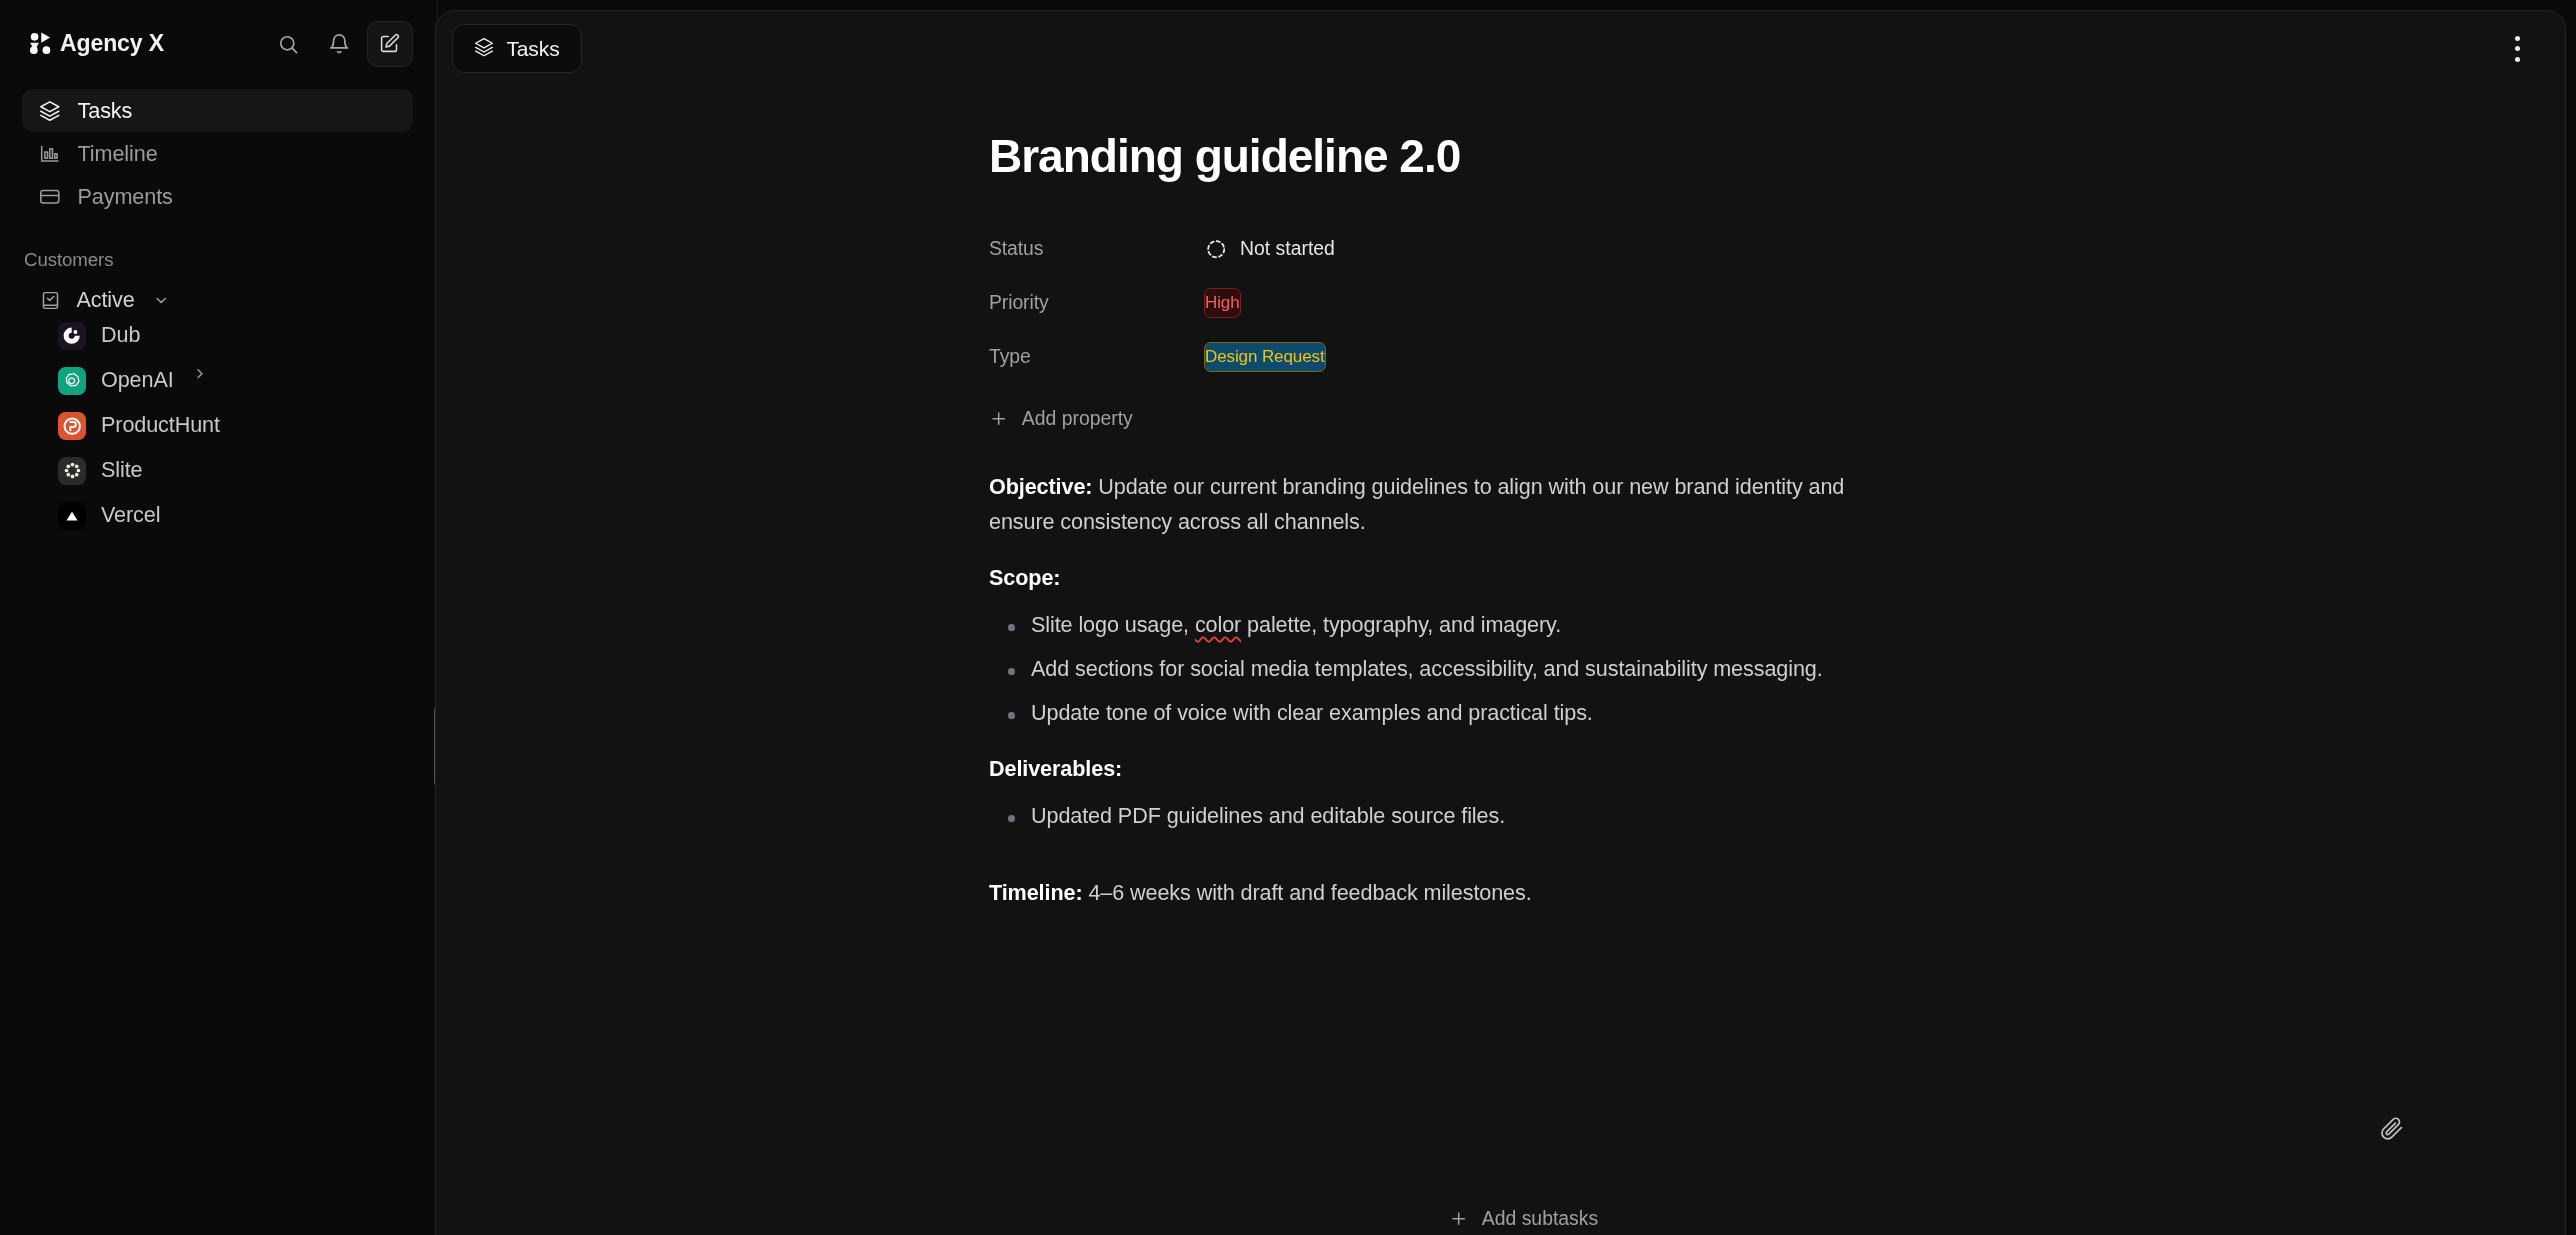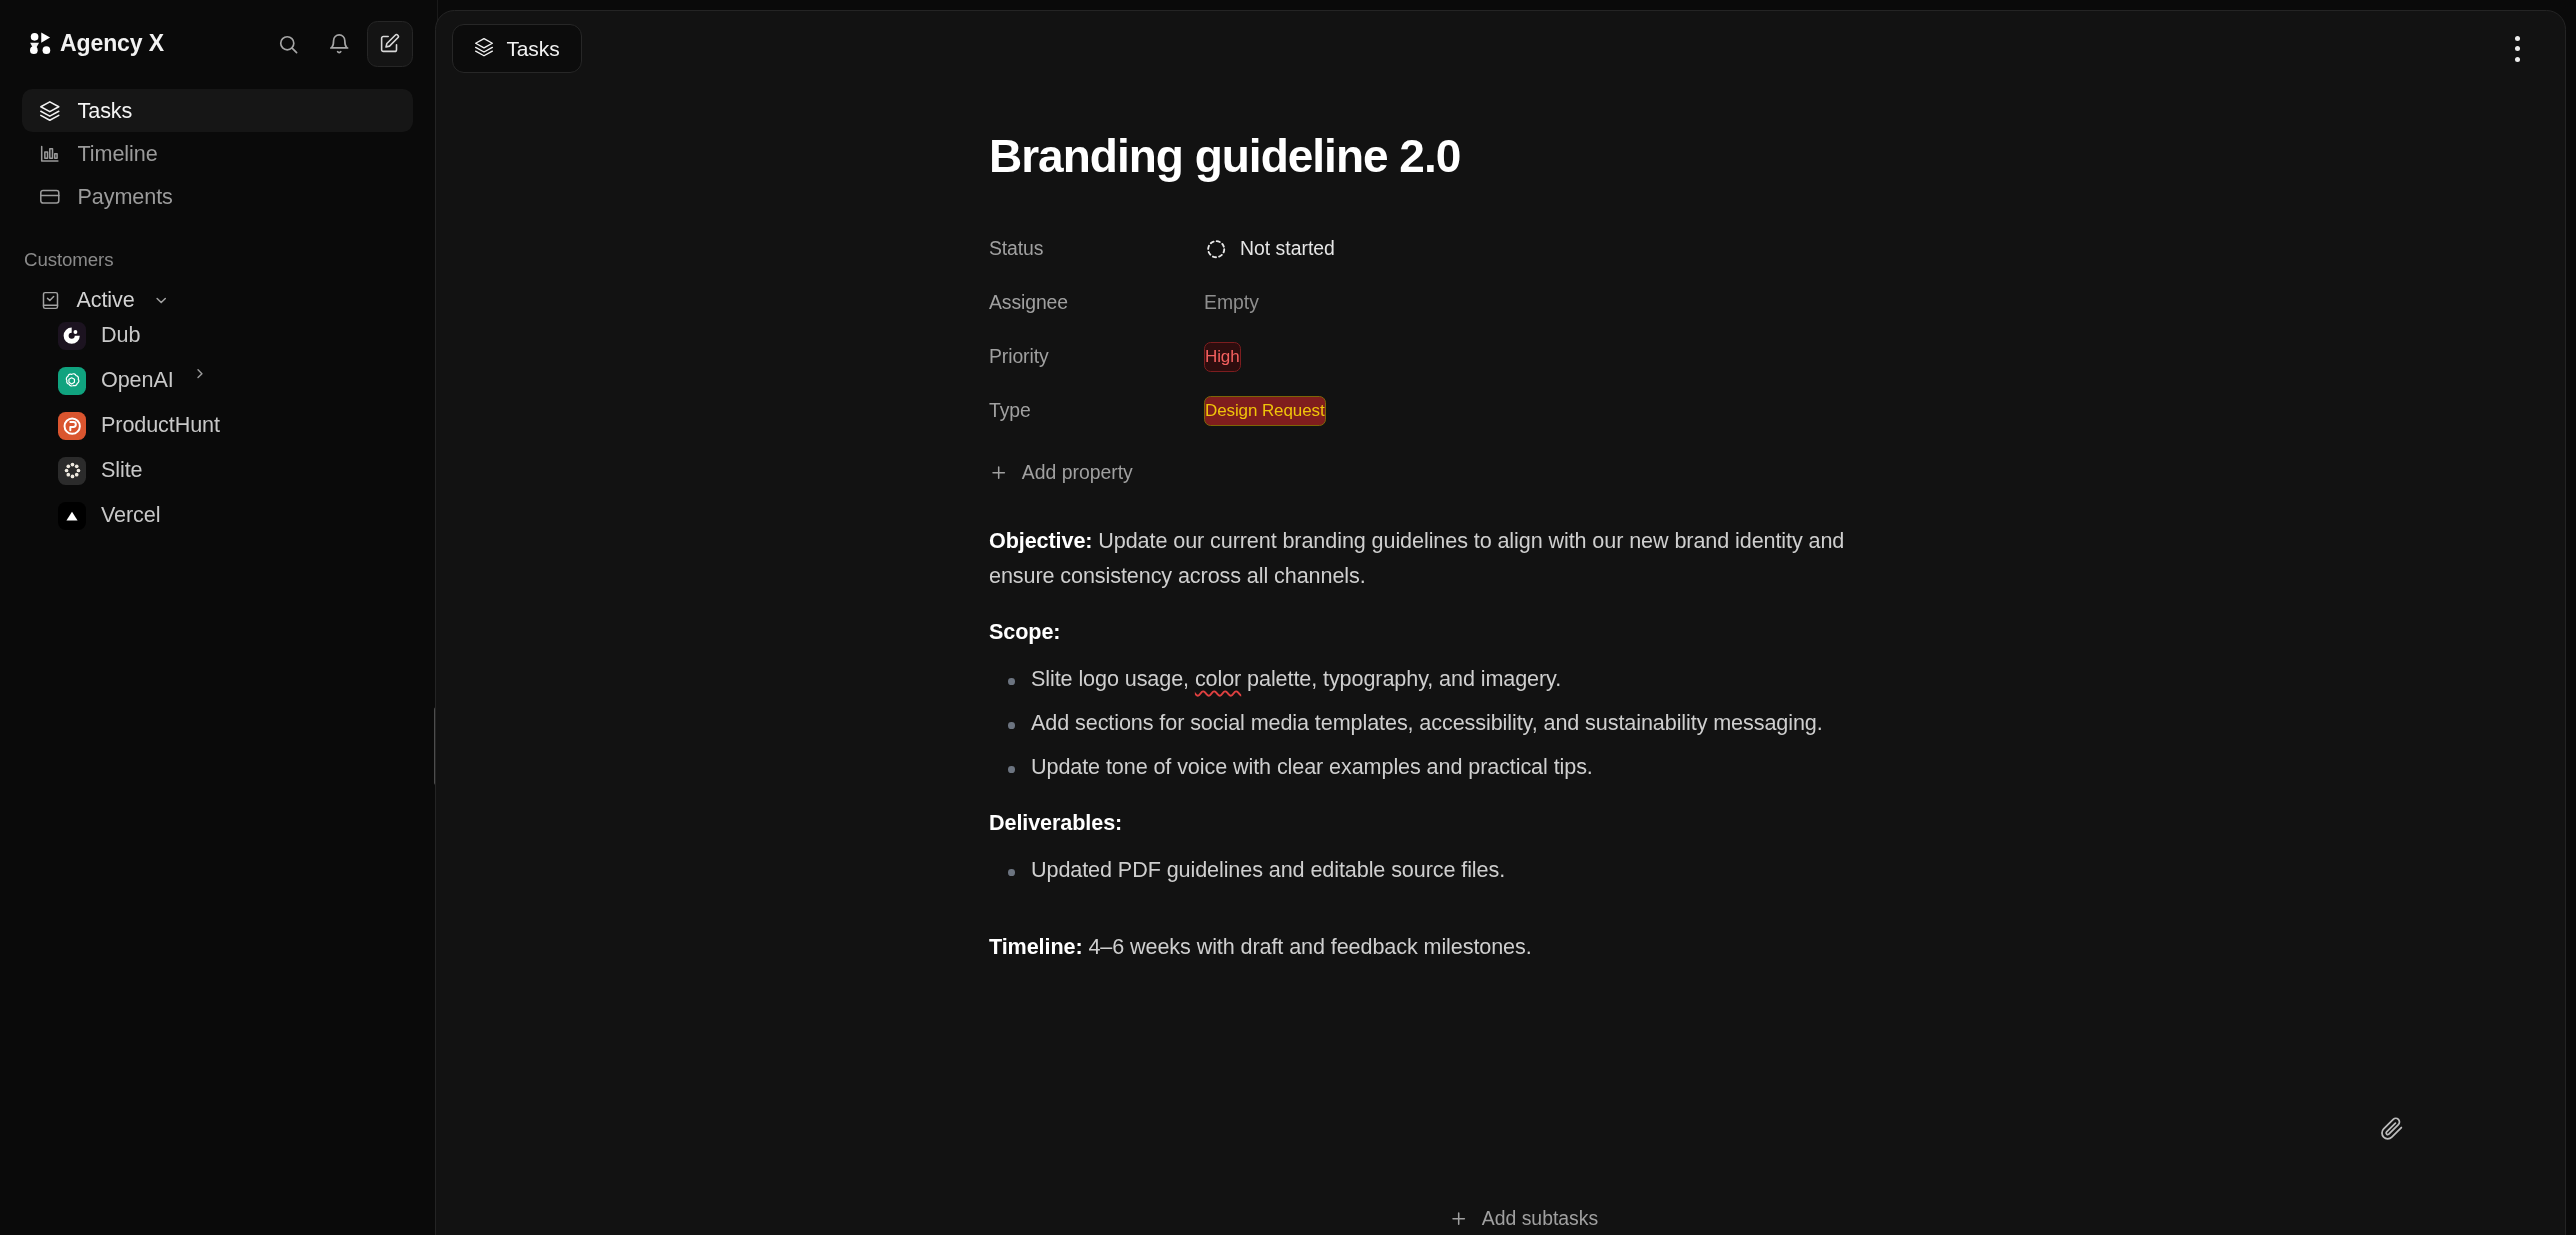--- a/index.html
+++ b/index.html
@@ -301,21 +301,21 @@
     letter-spacing: -0.1px;
     border: 0.7px solid transparent;
     cursor: pointer;
   }
   .badge.high {
     background: #2e0d0e;
     border-color: #7c1d1f;
     color: #f4605f;
   }
   .badge.design {
-    background: #7f1d1d;
+    background: #0c4a6e;
     border-color: #7d6506;
     color: #f0c40a;
   }
 
   .add-property {
     display: flex;
     align-items: center;
     gap: 13.4px;
     height: 48px;
     font-size: 19.4px;
@@ -602,24 +602,20 @@
               <div class="prop-val">
                 <span class="status-dot">
                   <svg width="22.4" height="22.4" viewBox="0 0 24 24" fill="none" stroke="#e8e8e8" stroke-width="2" stroke-linecap="round" stroke-dasharray="3.4 3.4">
                     <circle cx="12" cy="12" r="8.6"></circle>
                   </svg>
                 </span>
                 <span>Not started</span>
               </div>
             </div>
 
-            <div class="prop-row">
-              <div class="prop-key">Assignee</div>
-              <div class="prop-val muted">Empty</div>
-            </div>
 
             <div class="prop-row">
               <div class="prop-key">Priority</div>
               <div class="prop-val">
                 <span class="badge high">High</span>
               </div>
             </div>
 
             <div class="prop-row">
               <div class="prop-key">Type</div>

